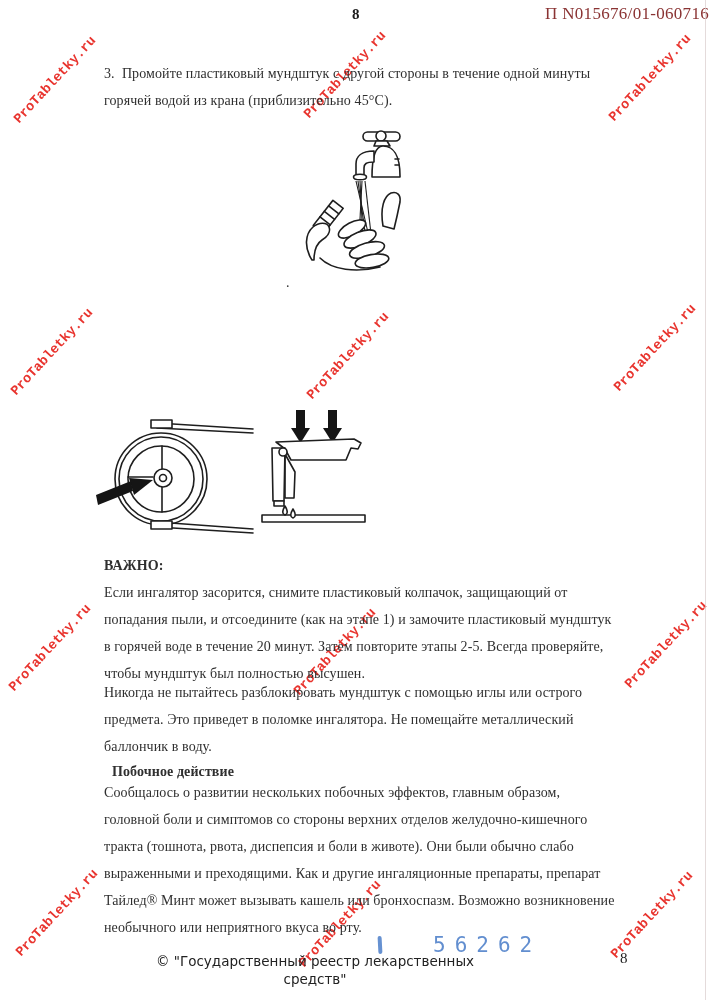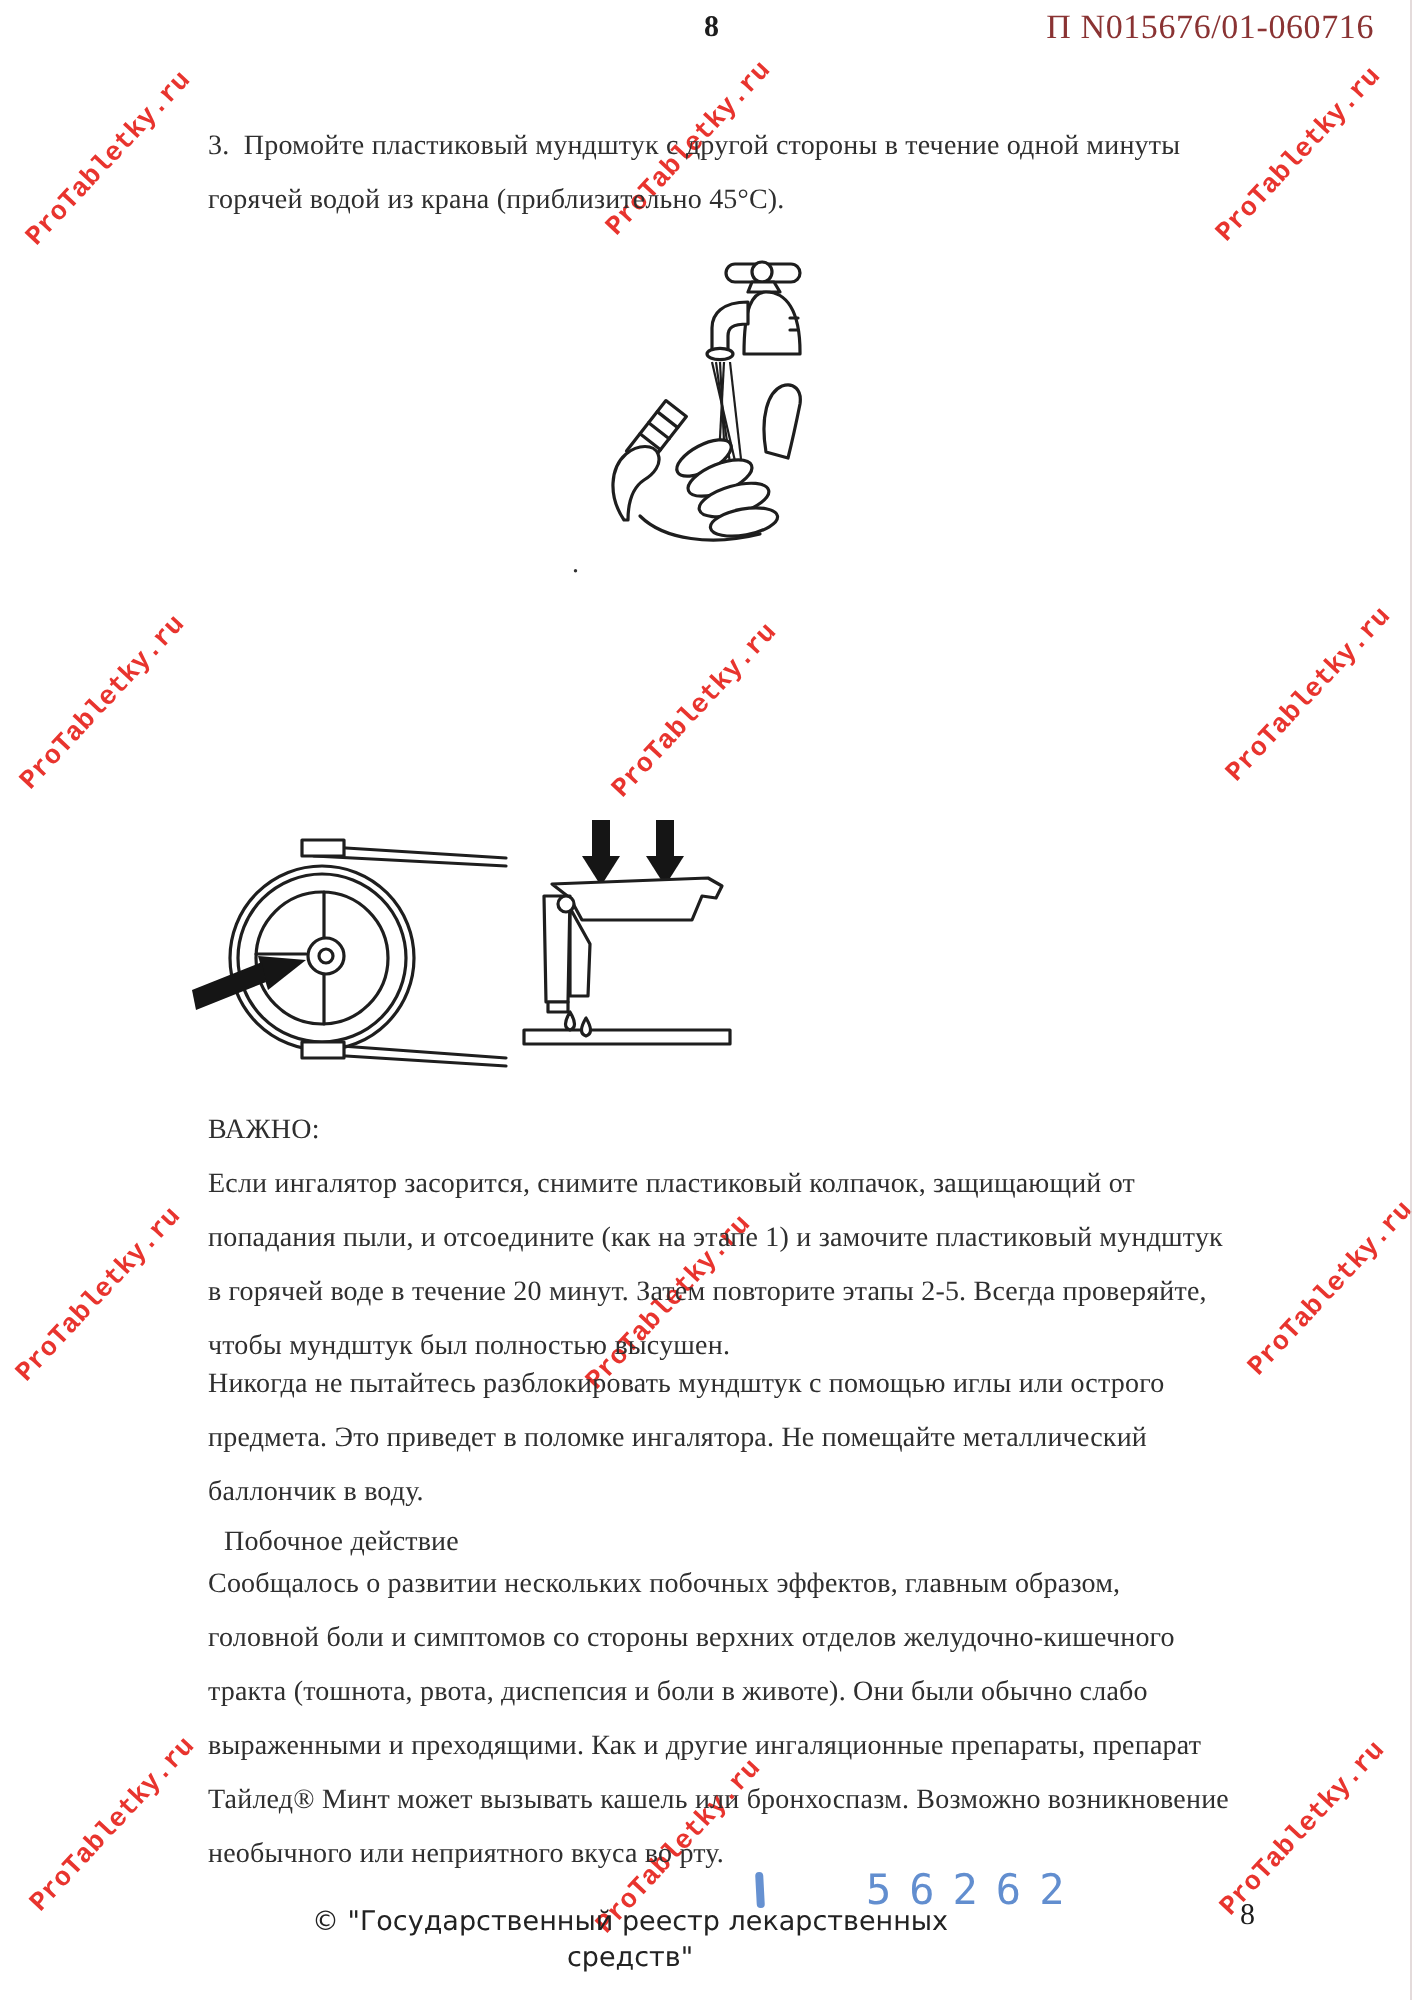--- a/index.html
+++ b/index.html
@@ -1,25 +1,25 @@
 <!DOCTYPE html>
 <html style="--watermark: #e7231d; --doc-number: #8a3333; --stamp: #5585cc; --ink: #2f2f2f;"><head>
 <meta charset="utf-8">
 <style>
   html,body{margin:0;padding:0;background:#ffffff;}
   .page{position:relative;width:711px;height:1000px;background:#fff;overflow:hidden;
         font-family:"Liberation Serif","DejaVu Serif",serif;}
   .t{position:absolute;font:14px/27px "Liberation Serif","DejaVu Serif",serif;
      color:var(--ink,#2f2f2f);white-space:pre-wrap;letter-spacing:.1px;}
-  .b{font-weight:normal;}
+  .b{font-weight:bold;}
   .wm{position:absolute;font-family:"Liberation Mono","DejaVu Sans Mono",monospace;
       font-size:13.5px;font-weight:bold;color:var(--watermark,#e7231d);opacity:.92;
       transform:translate(-50%,-50%) rotate(-47deg);white-space:nowrap;pointer-events:none;}
   .top-pageno{position:absolute;left:352px;top:5px;font:bold 15px/18px "Liberation Serif",serif;color:#1c1c1c;}
-  .doc-number{position:absolute;right:24px;top:3px;font:17px/22px "Liberation Serif",serif;
+  .doc-number{position:absolute;right:2px;top:3px;font:17px/22px "Liberation Serif",serif;
       color:var(--doc-number,#8a3333);letter-spacing:.3px;}
   .stray-dot{position:absolute;left:286px;top:276px;font:14px/14px "Liberation Serif",serif;color:#333;}
   .stamp-bar{position:absolute;left:378px;top:936px;width:3.5px;height:18px;
       background:var(--stamp,#5585cc);border-radius:2px;transform:rotate(-3deg);opacity:.9;}
   .stamp-digits{position:absolute;left:433px;top:933px;font:21px/24px "DejaVu Sans Mono",monospace;
       color:var(--stamp,#5585cc);letter-spacing:9px;opacity:.92;}
   .footer-copy{position:absolute;left:150px;top:952px;width:330px;text-align:center;
       font:13.5px/18px "DejaVu Sans","Liberation Sans",sans-serif;color:#222;}
   .footer-pageno{position:absolute;left:620px;top:949px;font:15px/18px "Liberation Serif",serif;color:#1c1c1c;}
   .edge-line{position:absolute;left:705px;top:0;width:1px;height:100%;background:#d9cccc;opacity:.7;}

